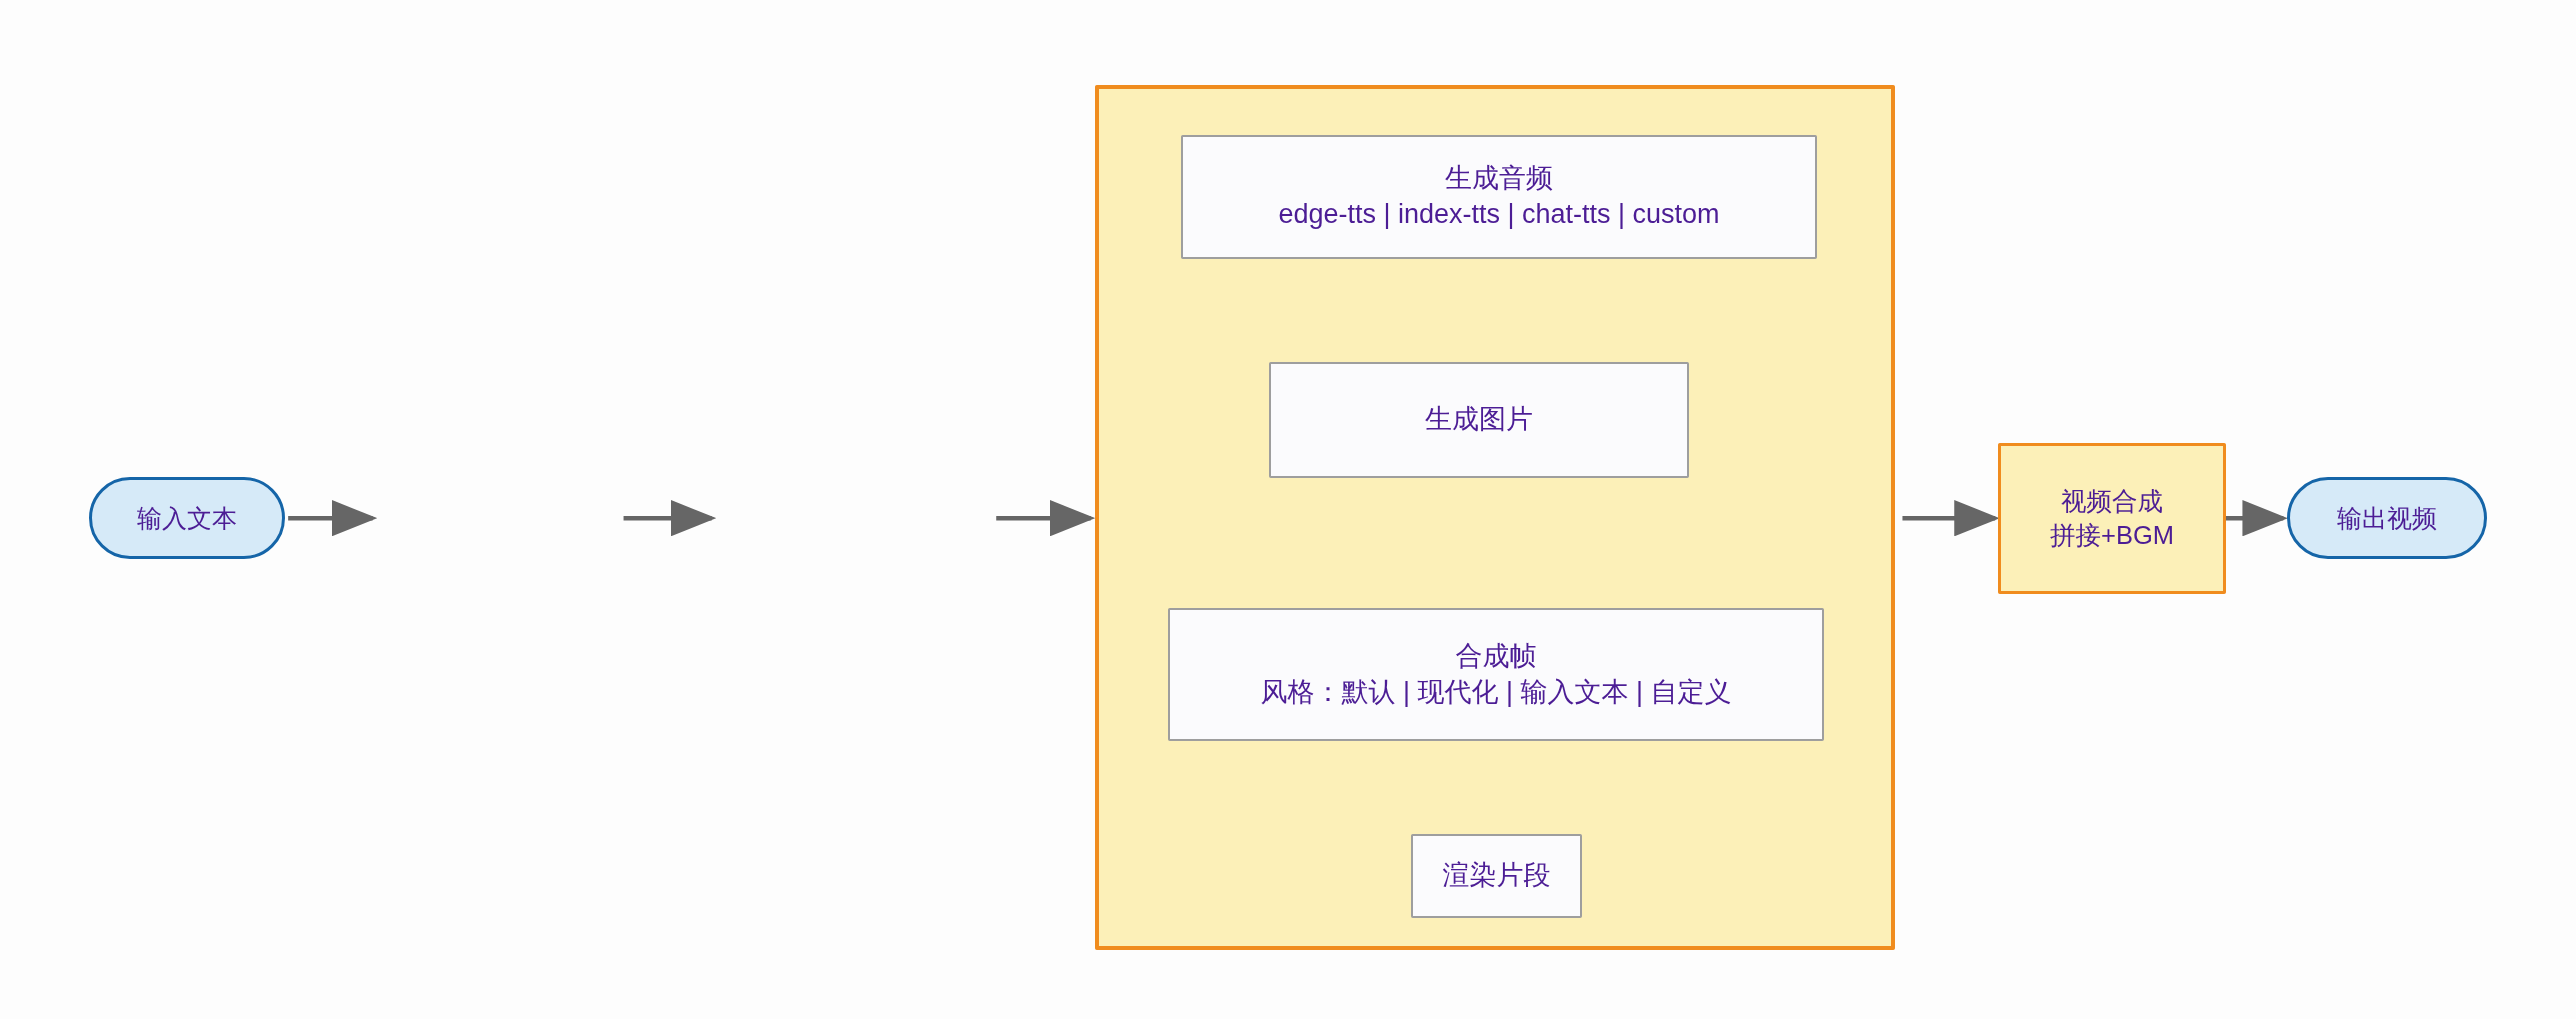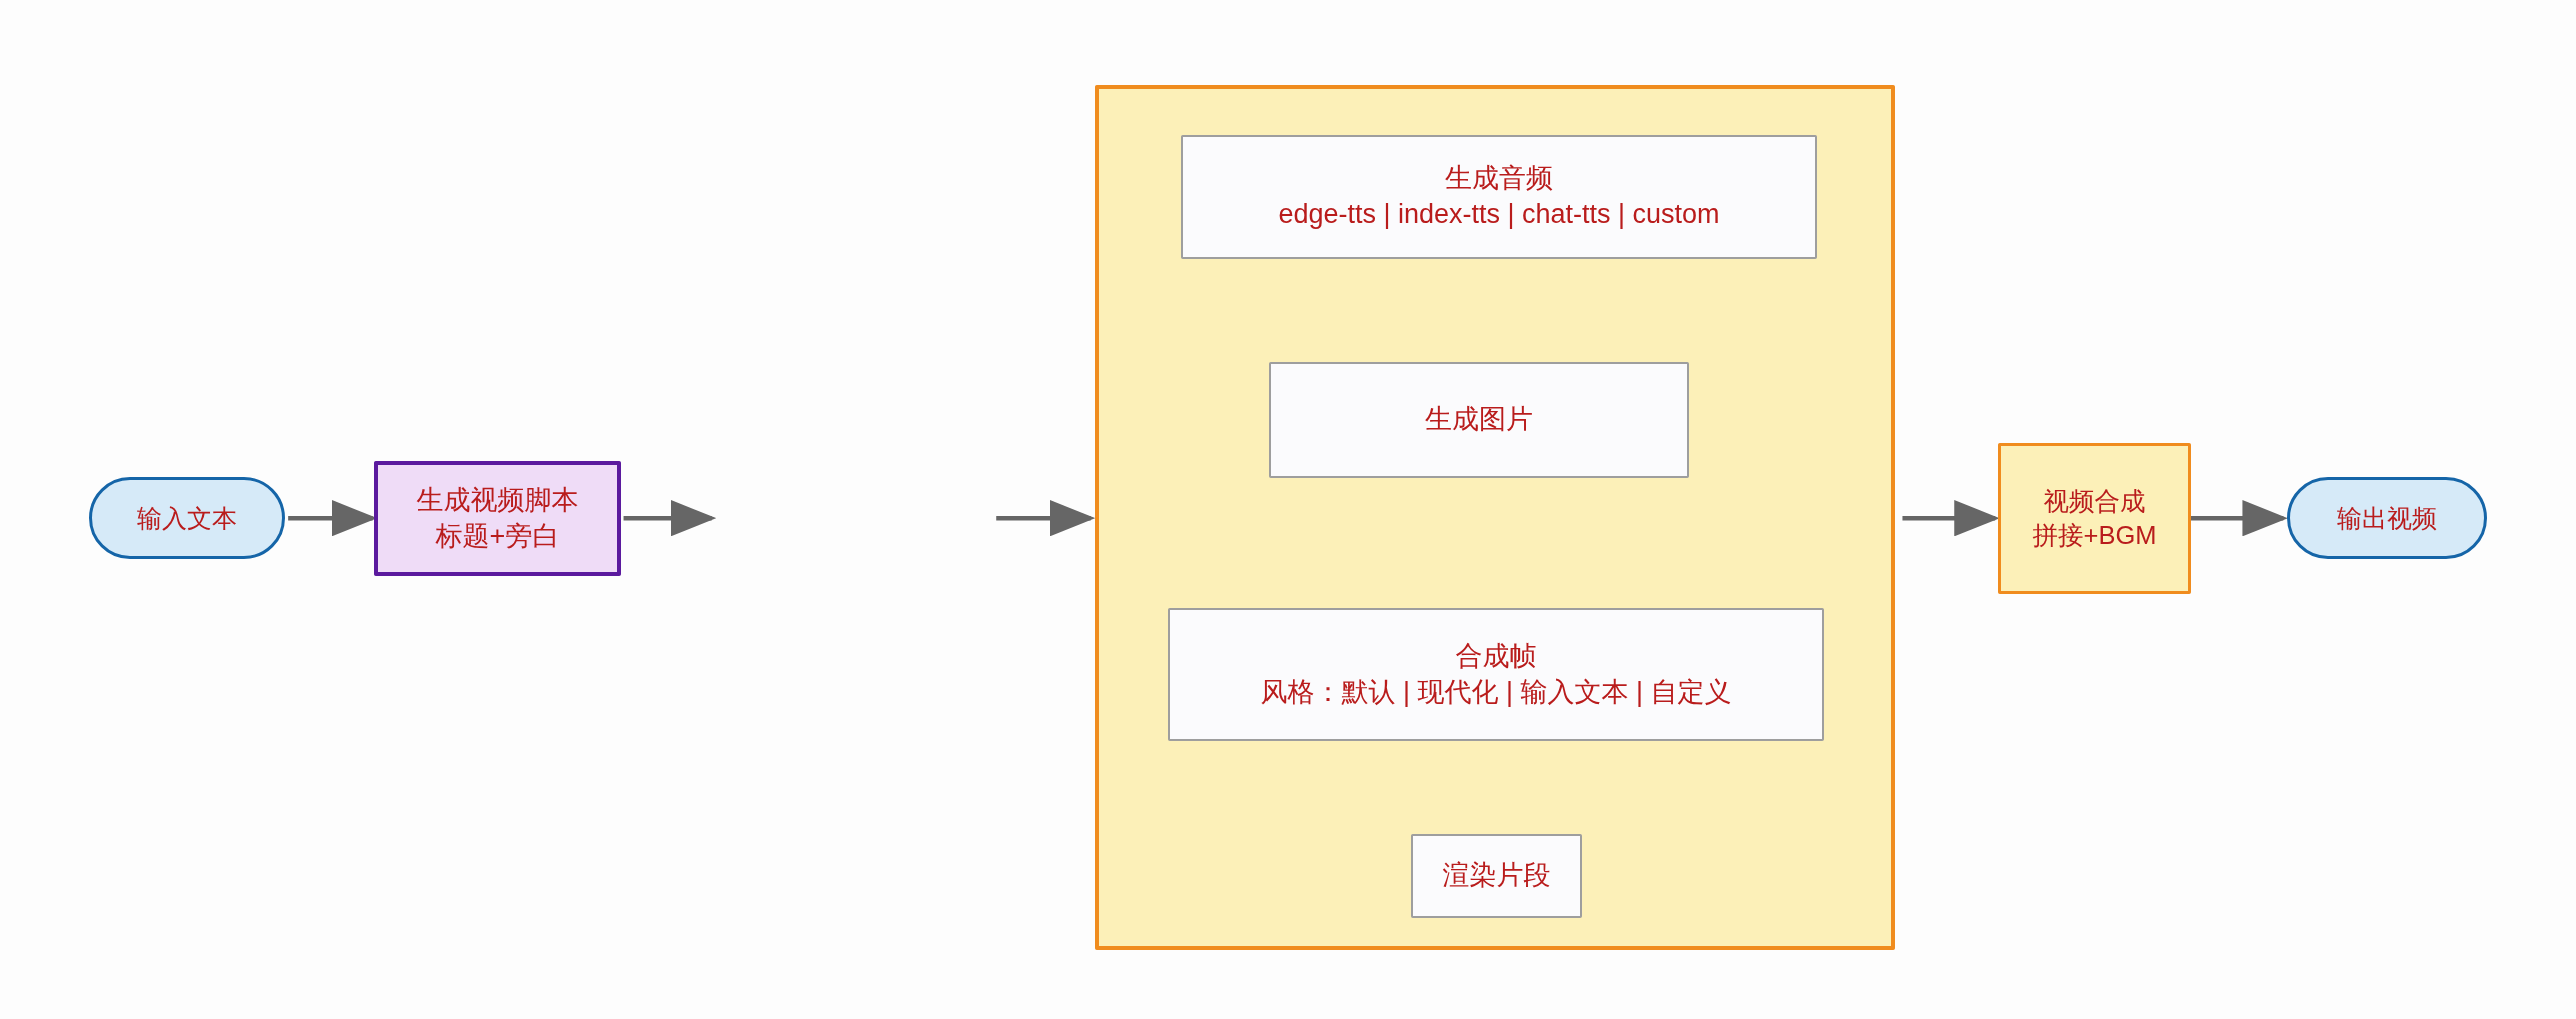--- a/index.html
+++ b/index.html
@@ -24,21 +24,21 @@
     pointer-events: none;
   }
   .node {
     position: absolute;
     box-sizing: border-box;
     display: flex;
     flex-direction: column;
     align-items: center;
     justify-content: center;
     text-align: center;
-    color: #b91c1c;
+    color: #4c1d95;
     line-height: 1.32;
     z-index: 3;
   }
   .node .line { display: block; white-space: nowrap; }
 
   
   .stadium {
     background: #d6eaf8;
     border: 3.6px solid #1565a8;
     border-radius: 182px;
@@ -102,45 +102,41 @@
       <line x1="1645" y1="785" x2="1645" y2="890"></line>
       <line x1="2093" y1="570" x2="2195" y2="570"></line>
       <line x1="2408" y1="570" x2="2512" y2="570"></line>
     </g>
   </svg>
 
   <div class="node stadium" style="left:89px; top:477px; width:196px; height:82px;">
     <span class="line">输入文本</span>
   </div>
 
-  <div class="node purple" style="left:374px; top:461px; width:247px; height:115px;">
-    <span class="line">生成视频脚本</span>
-    <span class="line">标题+旁白</span>
-  </div>
 
 
   <div class="node plain" style="left:1181px; top:135px; width:636px; height:124px;">
     <span class="line">生成音频</span>
     <span class="line">edge-tts | index-tts | chat-tts | custom</span>
   </div>
 
   <div class="node plain" style="left:1269px; top:362px; width:420px; height:116px;">
     <span class="line">生成图片</span>
   </div>
 
   <div class="node plain" style="left:1168px; top:580px; width:656px; height:133px;margin-top:28px;">
     <span class="line">合成帧</span>
     <span class="line">风格：默认 | 现代化 | 输入文本 | 自定义</span>
   </div>
 
   <div class="node plain" style="left:1411px; top:834px; width:171px; height:84px;">
     <span class="line">渲染片段</span>
   </div>
 
-  <div class="node orange-node" style="left:1998px; top:443px; width:193px; height:151px;">
+  <div class="node orange-node" style="left:1998px; top:443px; width:228px; height:151px;">
     <span class="line">视频合成</span>
     <span class="line">拼接+BGM</span>
   </div>
 
   <div class="node stadium" style="left:2287px; top:477px; width:200px; height:82px;">
     <span class="line">输出视频</span>
   </div>
 
 </div>
 

